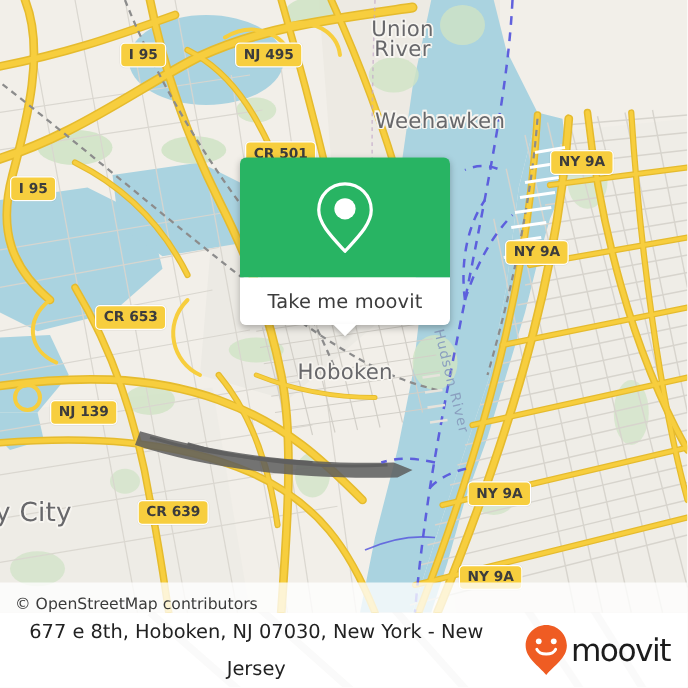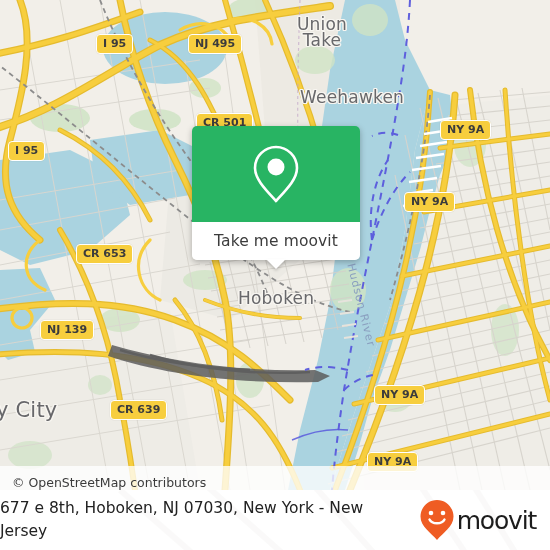--- a/index.html
+++ b/index.html
@@ -163,22 +163,24 @@
     left: 0; top: -490px;
     opacity: 0.055;
     pointer-events: none;
   }
   #footer-title {
     position: relative;
     z-index: 2;
     font-family: "DejaVu Sans", "Liberation Sans", sans-serif;
     font-size: 15.5px;
     color: #222222;
-    line-height: 23px;
+    line-height: 30px;
+    padding-left: 20px;
     max-width: 370px;
+    text-align: center;
   }
   #moovit-logo {
     position: relative;
     z-index: 2;
     display: flex;
     align-items: center;
     padding-right: 14px;
   }
   #moovit-wordmark {
     font-family: "DejaVu Sans", "Liberation Sans", sans-serif;
@@ -408,21 +410,21 @@
           <path d="M 342 326 L 356 324"></path>
             <path d="M 344 338 L 358 336"></path>
         </g>
 
         <path d="M 300 0 C 298 60, 296 130, 300 200" stroke="#c3a8c9" stroke-width="1.2" fill="none" stroke-dasharray="3 3" opacity="0.7"></path>
       </g>
     </svg>
 
     <div class="place-label big two-line" style="left:292px; top:3px; width:60px;margin-top:13px;">
       <span>Union</span><br>
-      <span>Take</span>
+      <span>River</span>
     </div>
     <div class="place-label big" style="left:300px; top:87px;">Weehawken</div>
     <div class="place-label big" style="left:238px; top:288px;">Hoboken</div>
     <div class="place-label" style="left:-4px; top:398px; font-size:21px;">y City</div>
 
     <div class="water-label" style="left:357px; top:262px; transform: rotate(76deg);">Hudson River</div>
 
     <div class="shield" style="left:96px;  top:34px;">I 95</div>
     <div class="shield" style="left:188px; top:34px;">NJ 495</div>
     <div class="shield" style="left:440px; top:120px;">NY 9A</div>

